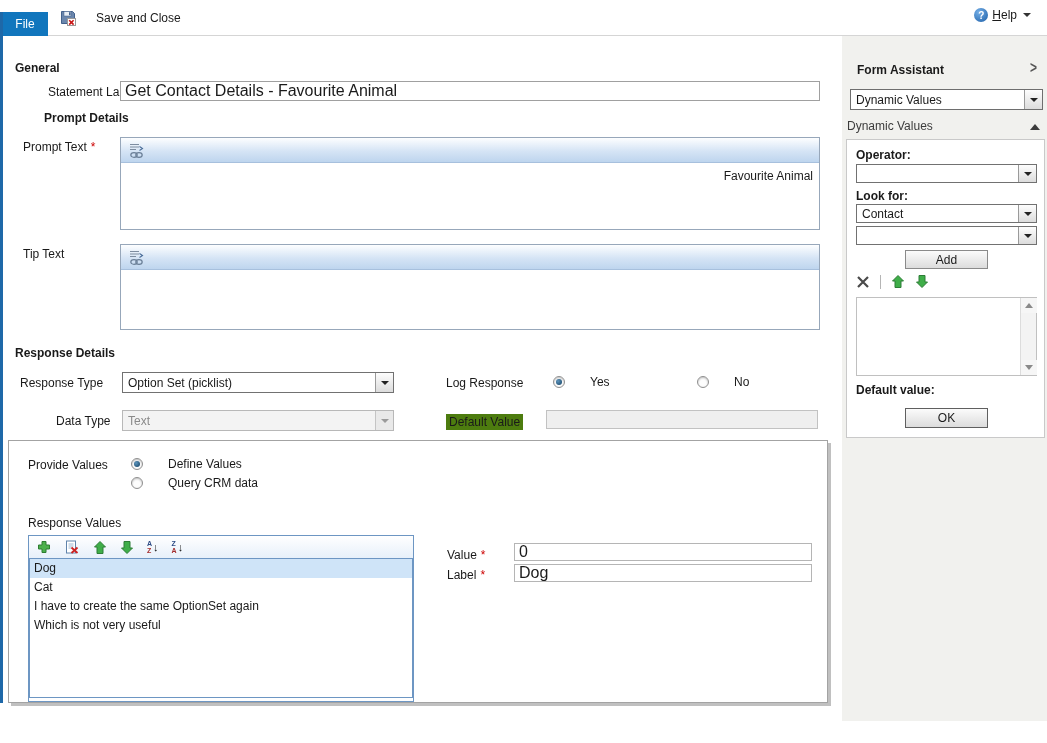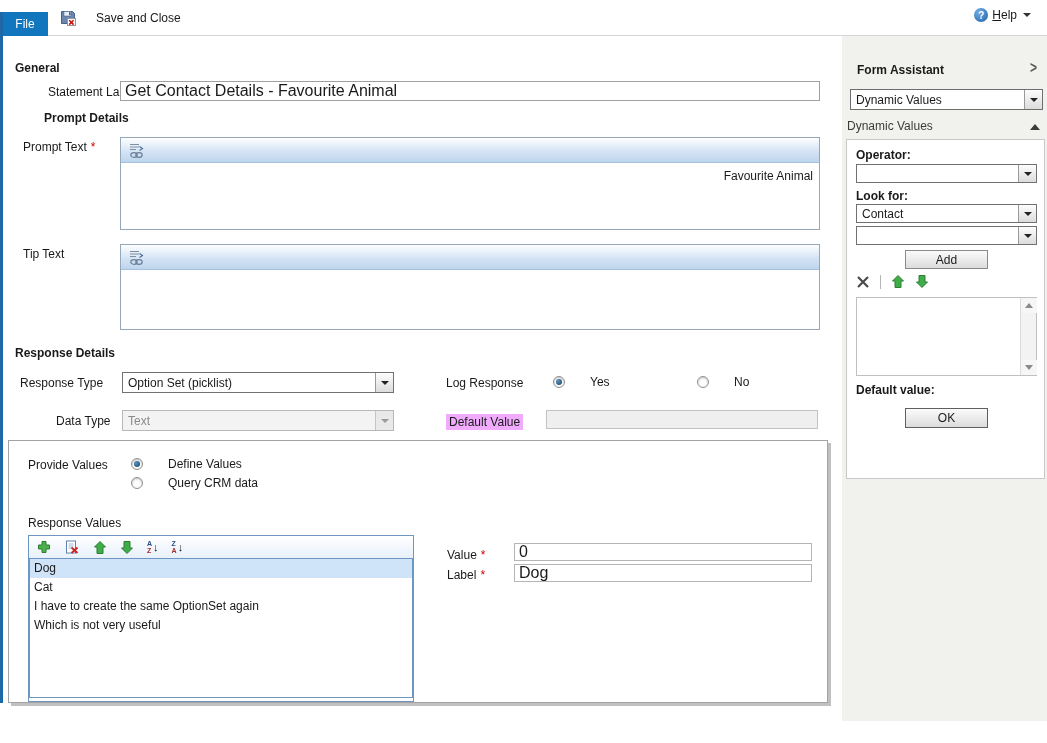--- a/index.html
+++ b/index.html
@@ -70,21 +70,21 @@
   .sort-arrow { font-size:11px; color:#111; margin-left:1px; }
 
   
   .sidebar { position:absolute; left:842px; top:36px; width:205px; height:685px; background:#f1f1ee; }
   .fa-title { position:absolute; left:15px; top:27px; font-weight:bold; }
   .fa-chevron { position:absolute; left:188px; top:25px; color:#555; font-weight:bold; transform:scaleY(1.3); cursor:default; }
   .fa-chevron::after { content:">"; }
   .fa-section { position:absolute; left:5px; top:83px; color:#3c3c3c; }
   .fa-collapse { position:absolute; left:188px; top:88px; width:0; height:0; border-left:5px solid transparent;
                  border-right:5px solid transparent; border-bottom:6px solid #3c3c3c; cursor:default; }
-  .fa-panel { position:absolute; left:4px; top:103px; width:199px; height:340px; background:#fff; border:1px solid #c9c9c9; box-sizing:border-box; }
+  .fa-panel { position:absolute; left:4px; top:103px; width:199px; height:299px; background:#fff; border:1px solid #c9c9c9; box-sizing:border-box; }
   .fa-panel .hdr2 { position:absolute; left:9px; font-weight:bold; }
   .btn-push { position:absolute; background:linear-gradient(#fbfbfb,#dcdcdc); border:1px solid #8a8a8a;
               display:flex; align-items:center; justify-content:center; box-sizing:border-box; cursor:default; }
   .btn-push.ok { border-color:#5f5f5f; }
   .vsep { width:1px; height:14px; background:#b5b5b5; }
   .fa-listbox { position:absolute; left:9px; top:157px; width:181px; height:79px; border:1px solid #c0c0c0; background:#fff; box-sizing:border-box; }
   .sb-scroll { position:absolute; right:0; top:0; width:16px; height:100%; background:#f3f3f3; border-left:1px solid #dcdcdc; box-sizing:border-box; }
   .sb-btn { position:absolute; left:0; width:16px; height:15px; background:#f6f6f6; display:flex; align-items:center; justify-content:center; }
   .sb-btn.up { top:0; } .sb-btn.dn { bottom:0; }
   .tri-up { width:0; height:0; border-left:4px solid transparent; border-right:4px solid transparent; border-bottom:5px solid #8a8a8a; }
@@ -175,21 +175,21 @@
     <span class="radio"></span>
     <span>No</span>
   </div>
 
   <div class="lbl" style="left:20px; top:414px;margin-left:36px;">Data Type</div>
   <div class="combo disabled" style="left:122px; top:410px; width:272px; height:21px;">
     <span class="val">Text</span>
     <span class="btn"></span>
   </div>
 
-  <div class="lbl" style="left:446px; top:414px; background:#f0abfc; padding:1px 3px;">Default Value</div>
+  <div class="lbl" style="left:446px; top:414px; background:#4d7c0f; padding:1px 3px;">Default Value</div>
   <input class="tbox dim" style="left: 546px; top: 410px; width: 272px; height: 19px;" value="">
 
   <div class="group-box"></div>
 
   <div class="lbl" style="left:28px; top:458px;">Provide Values</div>
   <div class="radio-row" style="left:131px; top:457px;">
     <span class="radio on"></span>
     <span>Define Values</span>
   </div>
   <div class="radio-row" style="left:131px; top:476px;">

